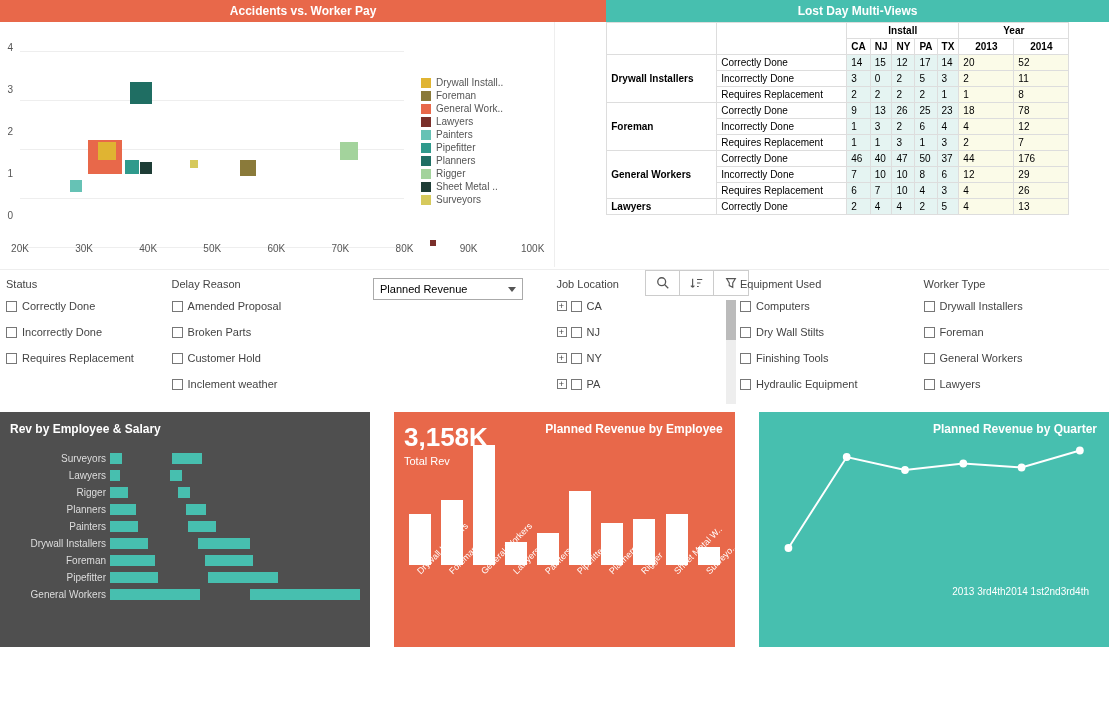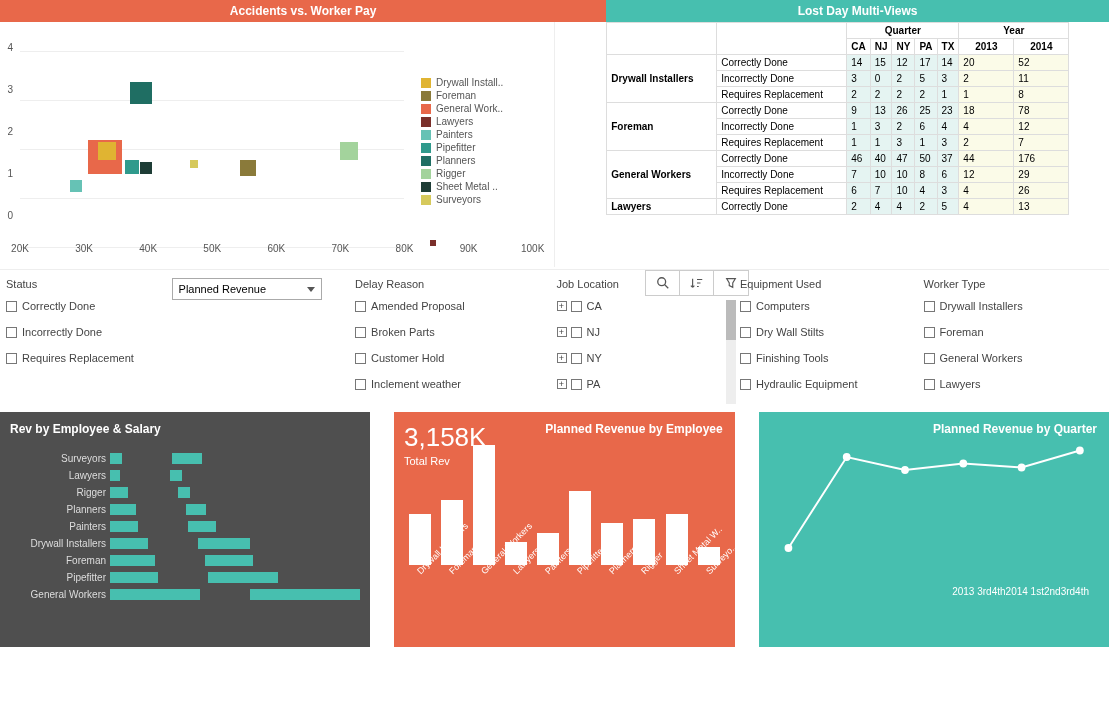--- a/index.html
+++ b/index.html
@@ -41,21 +41,21 @@
   .floating-toolbar { position: absolute; left: 645px; top: 270px; display: flex; border: 1px solid #ccc; background: #fff; }
   .floating-toolbar .tb { width: 34px; height: 24px; display:flex; align-items:center; justify-content:center; border-right:1px solid #ccc; }
   .floating-toolbar .tb:last-child { border-right: none; }
   
   .bottom-row { display: flex; gap: 24px; padding: 0; }
   .card { color: #fff; position: relative; }
   .card1 { width: 373px; height: 235px; background: #4f4f4f; padding: 10px; }
   .card2 { width: 355px; height: 235px; background: #e8684a; padding: 10px; }
   .card3 { width: 365px; height: 235px; background: #47bfaf; padding: 10px; }
   .card-title-r { position: absolute; right: 12px; top: 10px; font-weight: bold; font-size: 12px; }
-  .big-number { font-size: 26px; font-weight: normal; }
+  .big-number { font-size: 26px; font-weight: bold; }
   .sub-label { font-size: 11px; margin-top: 2px; }
   
   .hbar-row { display: flex; align-items: center; height: 17px; }
   .hbar-label { width: 100px; text-align: right; font-size: 10px; padding-right: 4px; color: #ddd; }
   .hbar-track { flex: 1; display: flex; gap: 50px; }
   .hbar { height: 11px; background: #47bfaf; }
   
   .vbars { display: flex; align-items: flex-end; justify-content: space-around; height: 130px; margin-top: 12px; }
   .vbar-wrap { display: flex; flex-direction: column; align-items: center; width: 30px; }
   .vbar { width: 22px; background: #fff; }
@@ -159,21 +159,21 @@
     </div>
   </div>
 
   <div class="panel-top-right">
     <div class="header-teal">Lost Day Multi-Views</div>
     <table class="multiview-table">
       <tbody>
             <tr>
         <th rowspan="2" style="width:110px"></th>
               <th rowspan="2" style="width:130px"></th>
-        <th colspan="5">Quarter</th>
+        <th colspan="5">Install</th>
         <th colspan="2">Year</th>
       </tr>
       <tr>
         <th>CA</th>
         <th>NJ</th>
         <th>NY</th>
         <th>PA</th>
         <th>TX</th>
         <th style="width:55px">2013</th>
         <th style="width:55px">2014</th>
@@ -318,44 +318,44 @@
       </div>
     <div class="filter-item">
         <span class="cb"></span>
         <span>Incorrectly Done</span>
       </div>
     <div class="filter-item">
         <span class="cb"></span>
         <span>Requires Replacement</span>
       </div>
   </div>
+  <div class="filter-col" style="flex:1.1">
+    <div class="filter-title">Delay Reason</div>
+    <div class="filter-item">
+        <span class="cb"></span>
+        <span>Amended Proposal</span>
+      </div>
+    <div class="filter-item">
+        <span class="cb"></span>
+        <span>Broken Parts</span>
+      </div>
+    <div class="filter-item">
+        <span class="cb"></span>
+        <span>Customer Hold</span>
+      </div>
+    <div class="filter-item">
+        <span class="cb"></span>
+        <span>Inclement weather</span>
+      </div>
+  </div>
   <div class="filter-col" style="flex:1">
     <div class="dropdown">
       <span>Planned Revenue</span>
       <span class="caret"></span>
     </div>
-  </div>
-  <div class="filter-col" style="flex:1.1">
-    <div class="filter-title">Delay Reason</div>
-    <div class="filter-item">
-        <span class="cb"></span>
-        <span>Amended Proposal</span>
-      </div>
-    <div class="filter-item">
-        <span class="cb"></span>
-        <span>Broken Parts</span>
-      </div>
-    <div class="filter-item">
-        <span class="cb"></span>
-        <span>Customer Hold</span>
-      </div>
-    <div class="filter-item">
-        <span class="cb"></span>
-        <span>Inclement weather</span>
-      </div>
   </div>
   <div class="filter-col" style="flex:1">
     <div class="filter-title">Job Location</div>
     <div class="filter-item">
         <span class="expander">+</span>
         <span class="cb"></span>
         <span>CA</span>
       </div>
     <div class="filter-item">
         <span class="expander">+</span>

